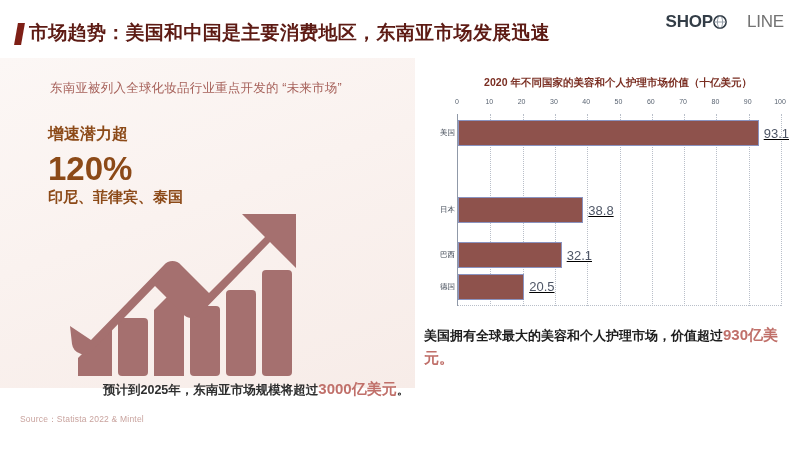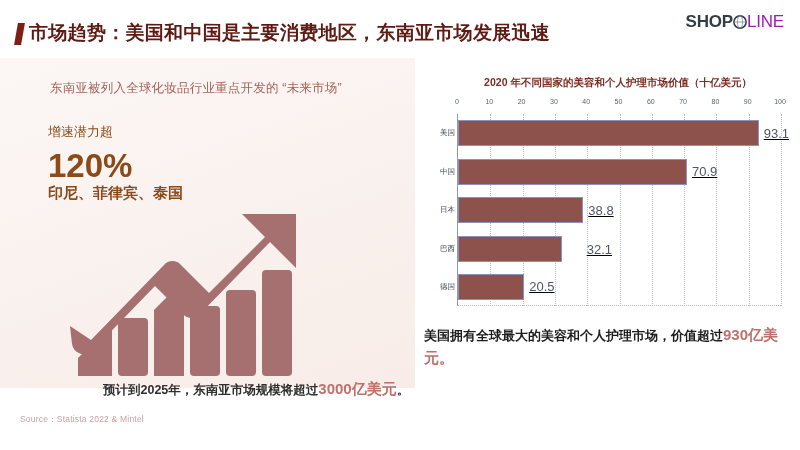--- a/index.html
+++ b/index.html
@@ -57,22 +57,23 @@
     position: relative;
     display: inline-block;
     width: 14px; height: 14px;
     margin: 0 0px;
     vertical-align: -2px;
   }
   #logo .globe svg { display:block; }
   #logo .line {
     font-size: 17px;
     font-weight: normal;
-    color: #a21caf;
+    color: #737373;
     letter-spacing: -0.2px;
+    margin-left: 20px;
   }
 
   
   #left-panel {
     position: absolute;
     left: 0; top: 58px;
     width: 415px; height: 330px;
     background: linear-gradient(160deg,#fcf7f5 0%, #faf2ef 45%, #f7ece8 100%);
   }
   #left-subtitle {
@@ -83,22 +84,22 @@
     font-weight: normal;
     color: #a6615a;
     letter-spacing: 0.2px;
   }
   #growth-block {
     position: absolute;
     left: 48px; top: 66px;
     z-index: 3;
   }
   #growth-label {
-    font-size: 13px;
-    font-weight: normal;
+    font-size: 16px;
+    font-weight: bold;
     color: #8c4a18;
     line-height: 1.2;
   }
   #growth-value {
     font-size: 33px;
     font-weight: bold;
     color: #8c4a18;
     line-height: 1.05;
     margin: 9px 0 0 0;
   }
@@ -326,31 +327,26 @@
         <div class="gridline" style="left: 193.8px;"></div>
         <div class="gridline" style="left: 226.1px;"></div>
         <div class="gridline" style="left: 258.4px;"></div>
         <div class="gridline" style="left: 290.7px;"></div>
         <div class="gridline" style="left: 323px;"></div>
         <div class="bar-row" style="top: 6.2px;">
           <div class="cat-label">美国</div>
           <div class="bar" style="width: 300.713px; background: rgb(142, 82, 76); border-color: rgb(138, 147, 192);"></div>
           <div class="bar-value">93.1</div>
         </div>
-        <div class="bar-row" style="top: 44.6px;">
-          <div class="cat-label">中国</div>
-          <div class="bar" style="width: 229.007px; background: rgb(142, 82, 76); border-color: rgb(138, 147, 192);"></div>
-          <div class="bar-value">70.9</div>
-        </div>
         <div class="bar-row" style="top: 83px;">
           <div class="cat-label">日本</div>
           <div class="bar" style="width: 125.324px; background: rgb(142, 82, 76); border-color: rgb(138, 147, 192);"></div>
           <div class="bar-value">38.8</div>
         </div>
-        <div class="bar-row" style="top: 122px; gap: 20px;">
+        <div class="bar-row" style="top: 128px;">
           <div class="cat-label">巴西</div>
           <div class="bar" style="width: 103.683px; background: rgb(142, 82, 76); border-color: rgb(138, 147, 192);"></div>
           <div class="bar-value">32.1</div>
         </div>
         <div class="bar-row" style="top: 159.8px;">
           <div class="cat-label">德国</div>
           <div class="bar" style="width: 66.215px; background: rgb(142, 82, 76); border-color: rgb(138, 147, 192);"></div>
           <div class="bar-value">20.5</div>
         </div>
       </div>

